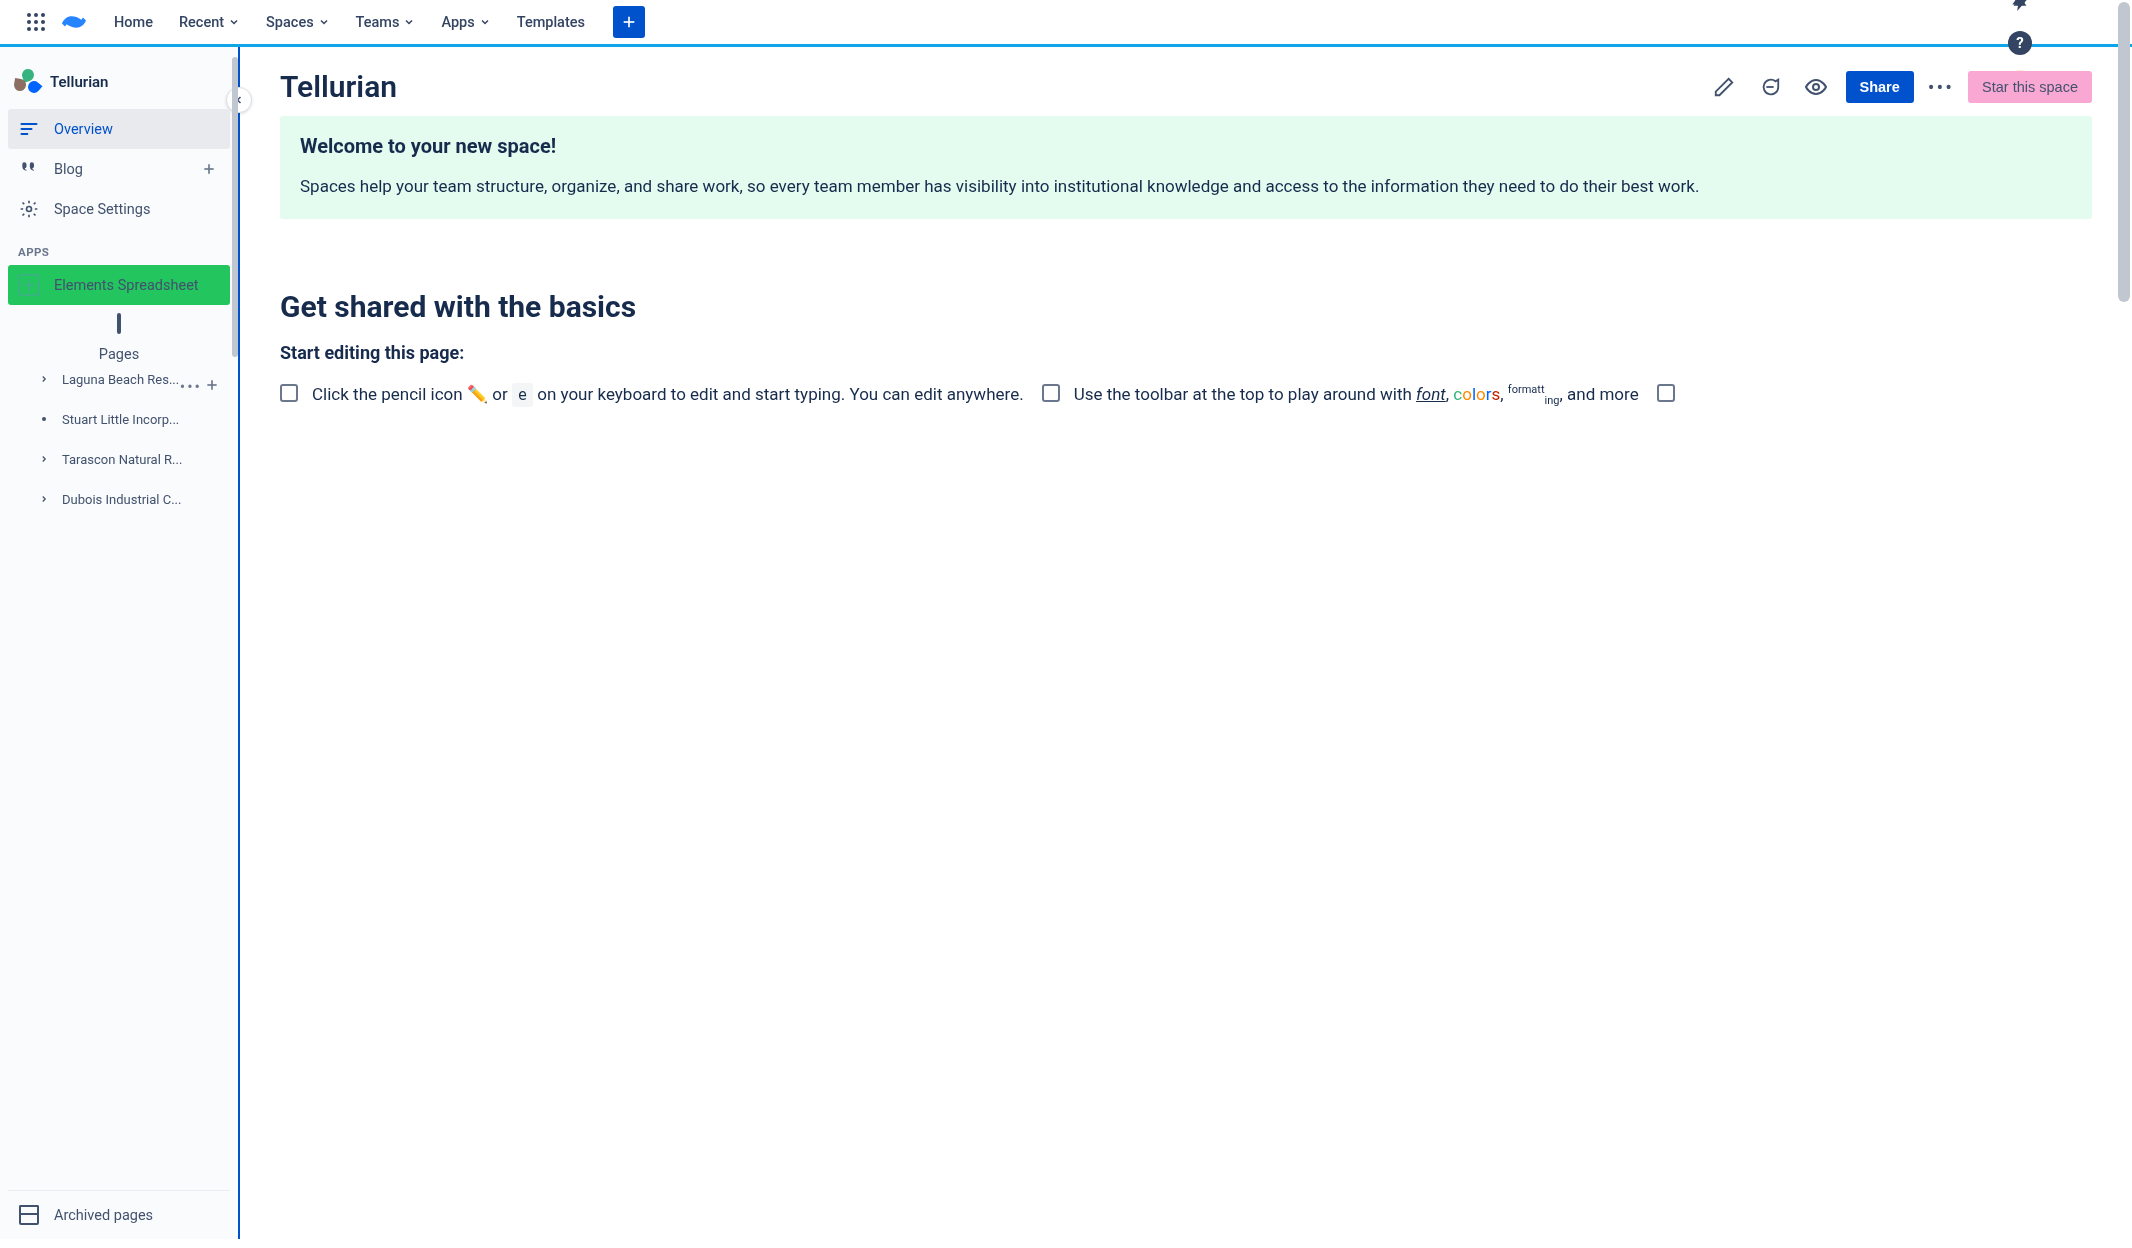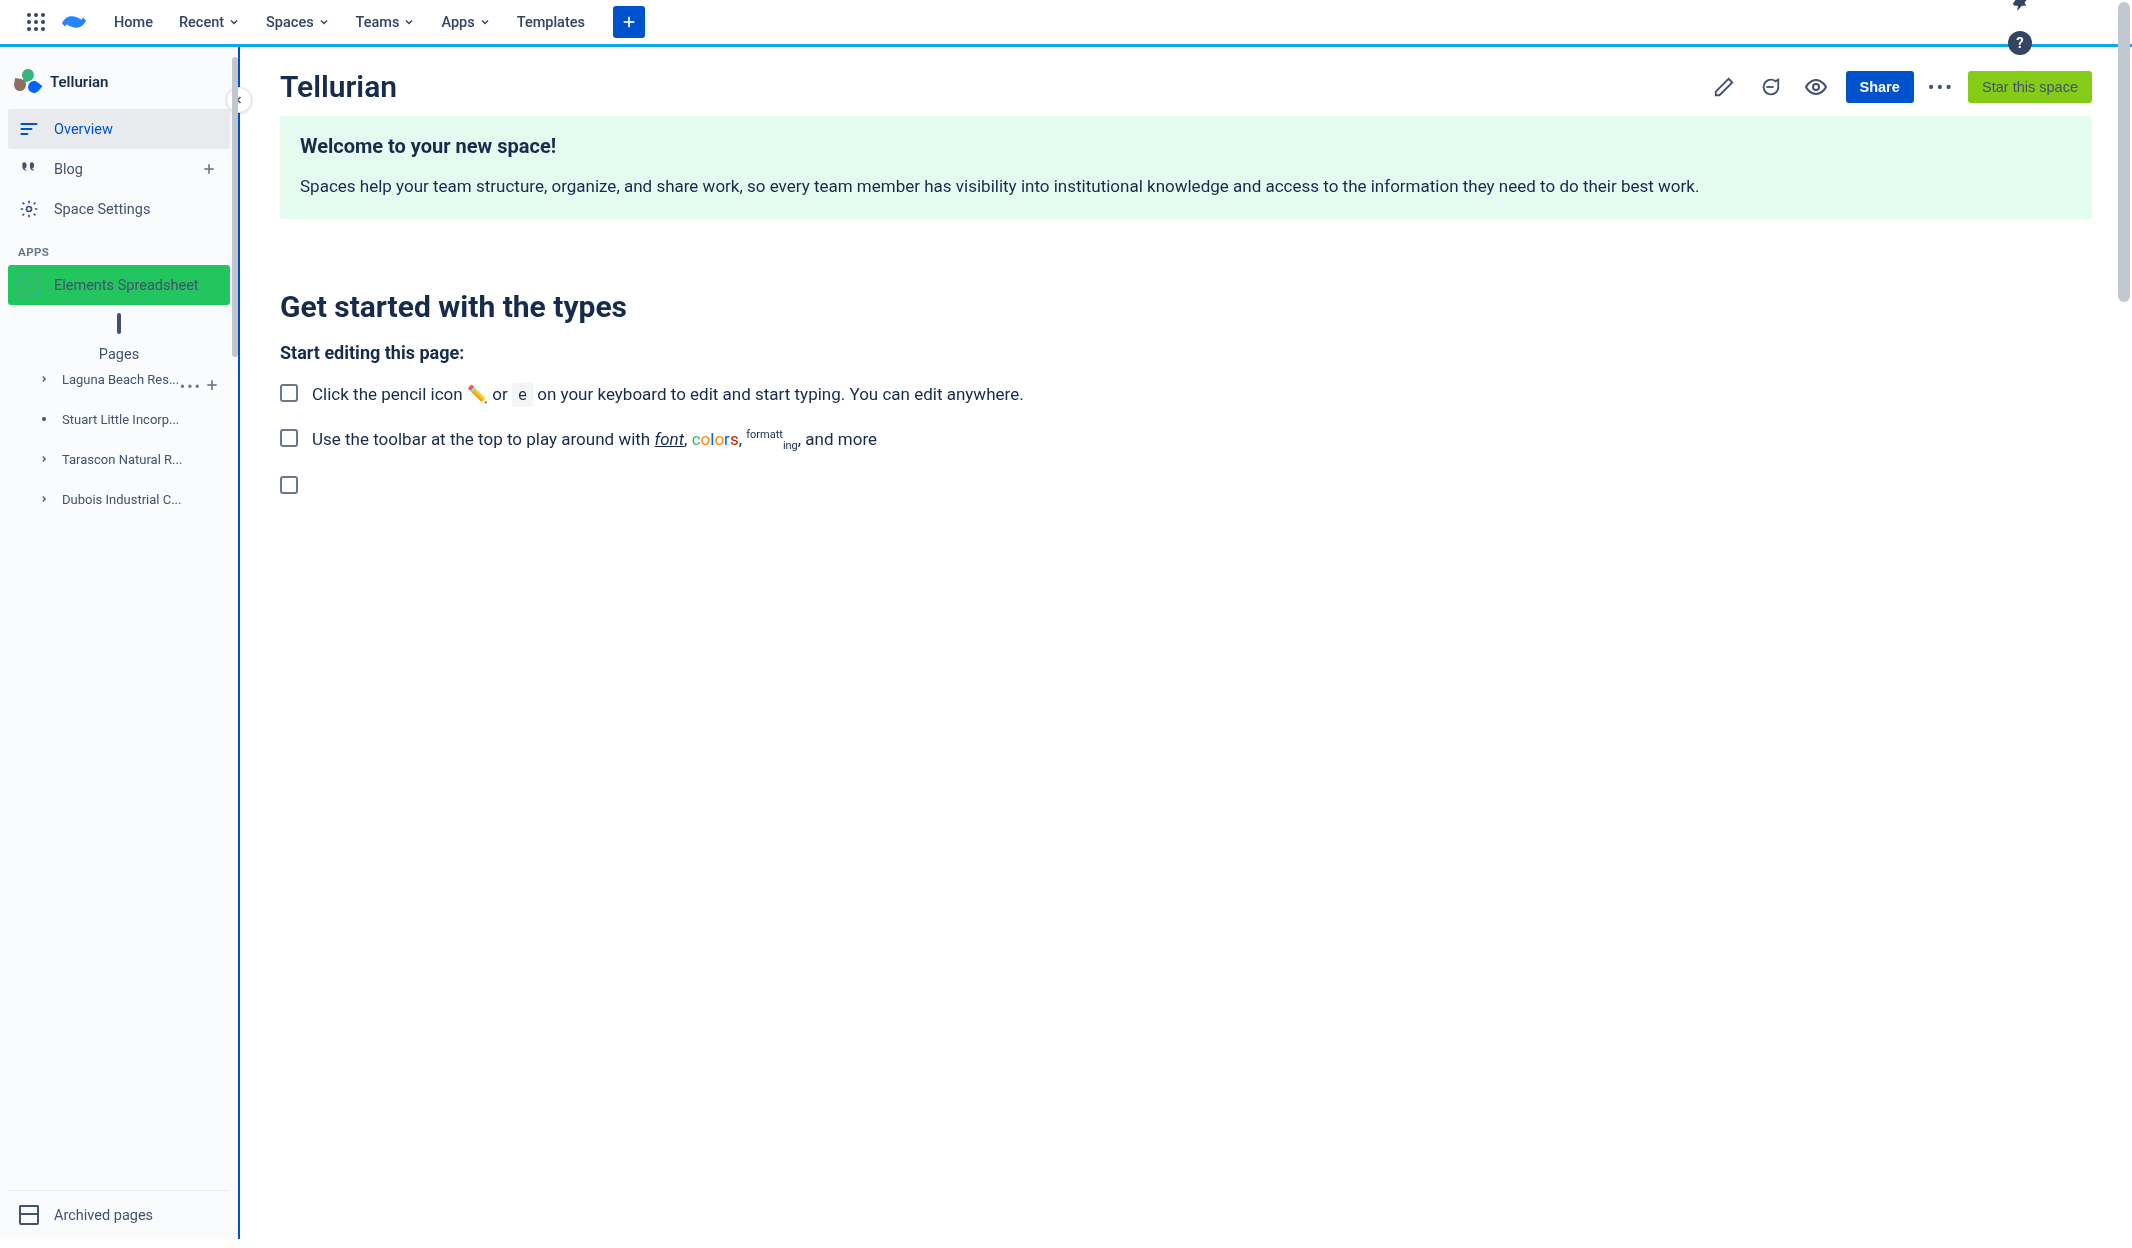--- a/index.html
+++ b/index.html
@@ -194,36 +194,36 @@
     display:flex;align-items:center;gap:10px;margin-bottom:12px;
   }
   .page-title { font-size:30px;font-weight:600;color:#172B4D; }
   .page-actions { margin-left:auto;display:flex;align-items:center;gap:14px; }
   .act-ico { width:32px;height:32px;display:flex;align-items:center;justify-content:center;cursor:pointer;color:#42526E; }
   .share-btn {
     background:#0052CC;color:white;font-weight:600;border:none;
     padding:8px 14px;border-radius:3px;font-size:14.5px;cursor:pointer;
   }
   .star-btn {
-    background:#84cc16;color:#42526E;font-weight:500;border:none;
+    background:#f9a8d4;color:#42526E;font-weight:500;border:none;
     padding:8px 14px;border-radius:3px;font-size:14.5px;cursor:pointer;
   }
   .dots{font-size:20px;letter-spacing:2px;color:#42526E;cursor:pointer;}
 
   .panel {
     background:#E3FCEF;border-radius:3px;
     padding:18px 20px;margin-top:6px;
   }
   .panel-title{font-size:20px;font-weight:700;color:#172B4D;margin-bottom:14px;}
   .panel-text{font-size:17px;line-height:1.7;color:#172B4D;}
 
   h2.section{font-size:30px;font-weight:700;margin-top:70px;color:#172B4D;}
   h3.sub{font-size:18px;font-weight:700;margin-top:18px;color:#172B4D;}
 
-  .tasks{margin-top:18px;display:flex;flex-direction:column;gap:18px;}
+  .tasks{margin-top:18px;display:flex;flex-direction:row;gap:18px;}
   .task{display:flex;align-items:flex-start;gap:14px;font-size:17px;color:#172B4D;line-height:1.6;}
   .checkbox{
     width:18px;height:18px;border:2px solid #6b778c;border-radius:3px;flex-shrink:0;margin-top:3px;cursor:pointer;
   }
   .kbd{
     display:inline-block;background:#f4f5f7;border-radius:3px;
     padding:0 6px;font-family:Menlo,Consolas,monospace;font-size:15px;color:#172B4D;
   }
   .font-word{font-style:italic;text-decoration:underline;}
   .colors-word span:nth-child(1){color:#36B37E;}
@@ -470,21 +470,21 @@
         <div class="dots">•••</div>
         <button class="star-btn">Star this space</button>
       </div>
     </div>
 
     <div class="panel">
       <div class="panel-title">Welcome to your new space!</div>
       <div class="panel-text">Spaces help your team structure, organize, and share work, so every team member has visibility into institutional knowledge and access to the information they need to do their best work.</div>
     </div>
 
-    <h2 class="section">Get started with the types</h2>
+    <h2 class="section">Get shared with the basics</h2>
     <h3 class="sub">Start editing this page:</h3>
 
     <div class="tasks">
       <div class="task">
         <div class="checkbox"></div>
         <div>
           <span>Click the pencil icon ✏️ or </span><span class="kbd">e</span><span> on your keyboard to edit and start typing. You can edit anywhere.</span>
         </div>
       </div>
       <div class="task">

